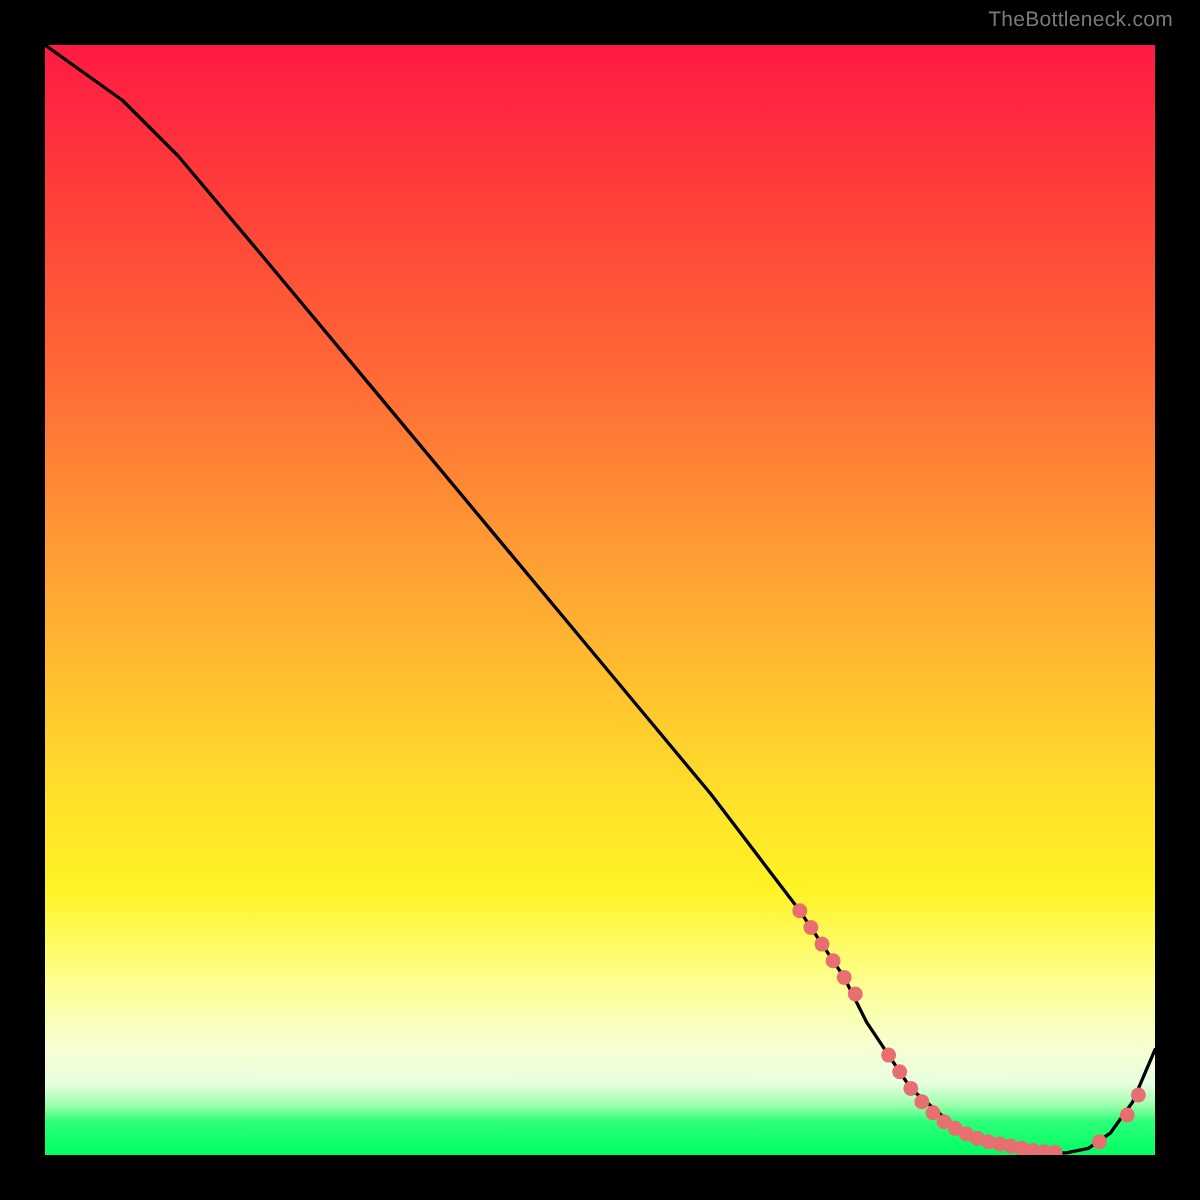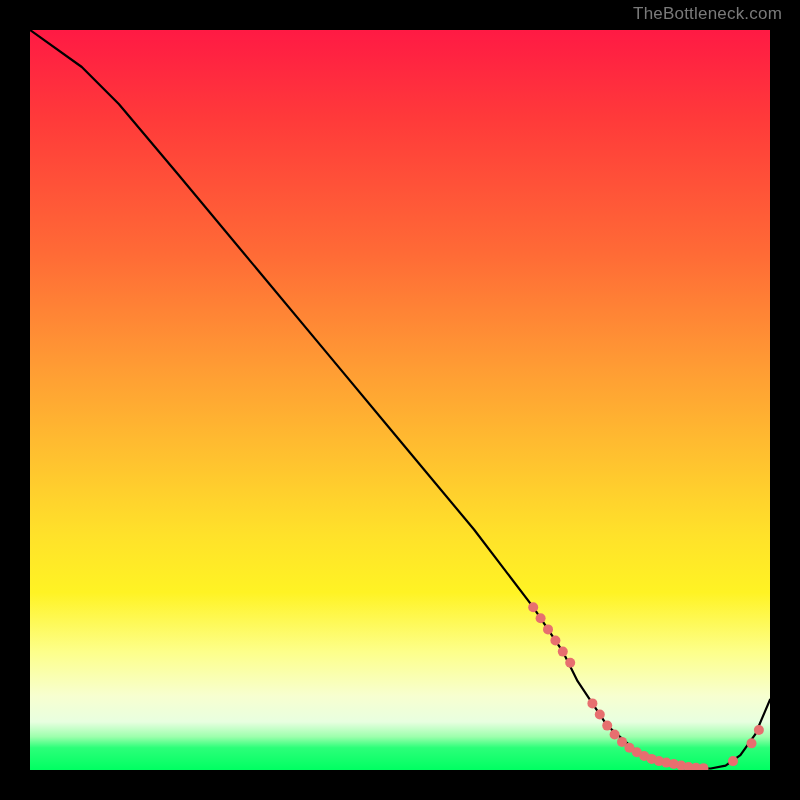--- a/index.html
+++ b/index.html
@@ -15,21 +15,21 @@
     position: relative;
     width: 800px;
     height: 800px;
     background: #000;
   }
   .watermark {
     position: absolute;
     top: 4px;
     right: 18px;
     color: #7a7a7a;
-    font-size: 17px;
+    font-size: 14px;
     font-weight: 500;
     letter-spacing: 0.2px;
     z-index: 10;
   }
   .plot-area {
     position: absolute;
     left: 30px;
     top: 30px;
     width: 740px;
     height: 740px;

